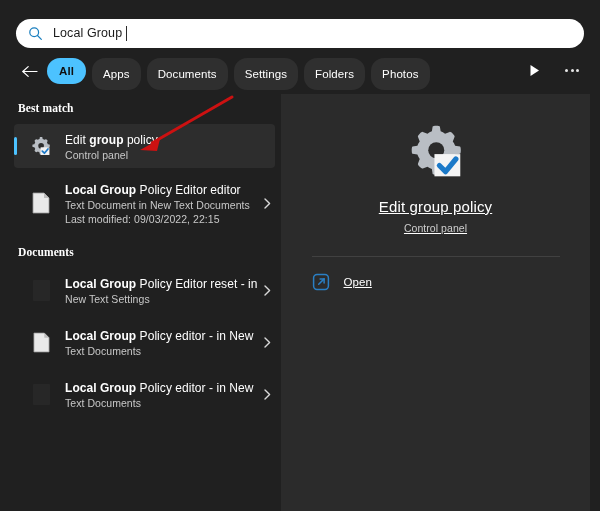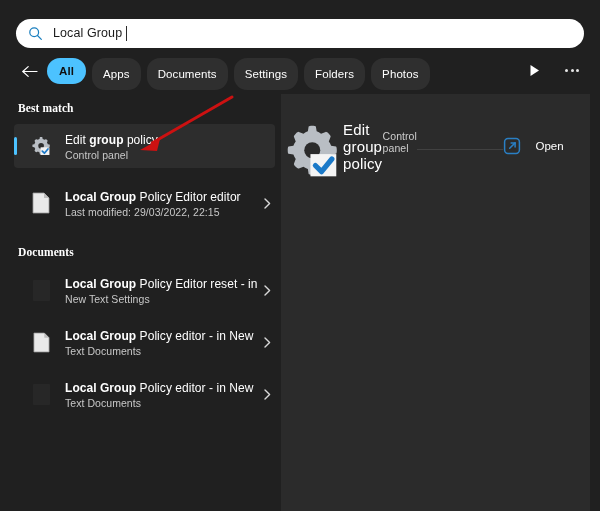--- a/index.html
+++ b/index.html
@@ -75,21 +75,21 @@
 
   .doc-placeholder{width:17px;height:21px;background:#272727;border-radius:1px;display:block;}
 
   
   .preview{
     position:absolute;left:281px;top:94px;width:309px;height:417px;
     background:#2b2b2b;
   }
   .preview-inner{
     position:absolute;left:0;top:0;width:309px;
-    display:flex;flex-direction:row;align-items:center;
+    display:flex;flex-direction:column;align-items:center;text-decoration:underline;
   }
   .pv-icon{margin-top:26px;width:62px;height:62px;}
   .pv-title{margin-top:16px;font-size:15px;color:#ffffff;letter-spacing:.15px;}
   .pv-sub{margin-top:7px;font-size:10.5px;color:#cdcdcd;letter-spacing:.05px;}
   .pv-divider{
     margin-top:22px;width:248px;height:1px;background:#414141;
   }
   .pv-action{
     margin-top:16px;width:248px;display:flex;align-items:center;
   }
@@ -181,21 +181,22 @@
     <div class="row" style="height:54px;margin-top:8px;">
 
       <span class="row-icon">
         <svg width="18" height="22" viewBox="0 0 18 22">
           <path d="M1 1h11l5 5v15H1z" fill="#e9e9e9" stroke="#9a9a9a" stroke-width="0.8"></path>
           <path d="M12 1v5h5z" fill="#bdbdbd"></path>
         </svg>
       </span>
       <span class="row-text">
         <span class="row-title"><b>Local Group</b><span> Policy Editor editor</span></span>
-        <span class="row-sub2" style="display:block;">Last modified: 29/03/2022, 22:15</span>
+        <span class="row-sub" style="display:block;">Text Document in New Text Documents</span>
+        <span class="row-sub2" style="display:block;">Last modified: 09/03/2022, 22:15</span>
       </span>
       <span class="chev">
         <svg width="7" height="11" viewBox="0 0 7 11">
           <polyline points="1,1 5.6,5.5 1,10" fill="none" stroke="#d8d8d8" stroke-width="1.4" stroke-linecap="round" stroke-linejoin="round"></polyline>
         </svg>
       </span>
     </div>
 
     <div class="section-head" style="margin-top:16px;">Documents</div>
 

